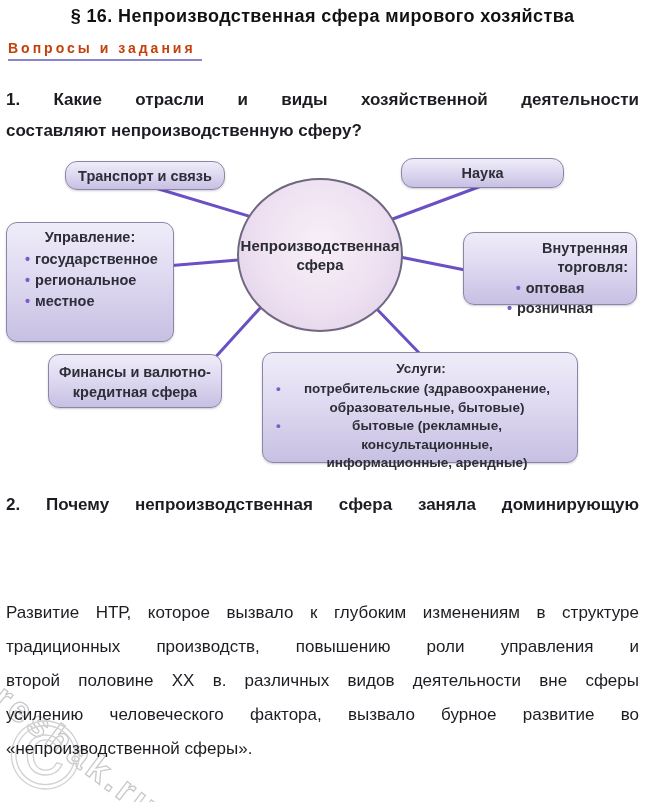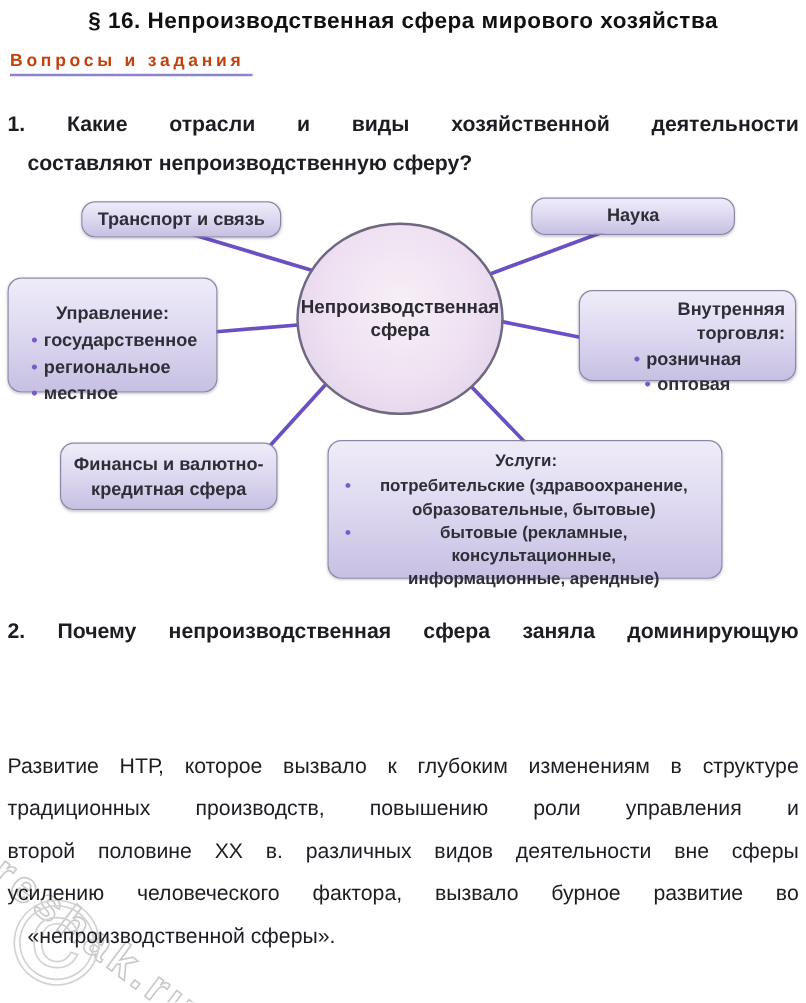--- a/index.html
+++ b/index.html
@@ -30,36 +30,36 @@
     font-size: 14px; font-weight: bold; letter-spacing: 3px;
     color: #c2410c; padding: 0 6px 3px 0;
     border-bottom: 2px solid #8a85cc;
   }
   .qblock, .answer { position: absolute; left: 6px; right: 6px; }
   .qblock { font-weight: bold; font-size: 17px; }
   .q1 { top: 84px;  line-height: 31px; }
   .q2 { top: 487px; line-height: 36px; }
   .answer { top: 596px; line-height: 34px; font-size: 17px; }
   .jline { text-align: justify; text-align-last: justify; white-space: normal; }
-  .lline { text-align: left; margin-left: 16px; }
+  .lline { text-align: left; }
   
   .diagram { position: absolute; left: 0; top: 156px; width: 645px; height: 325px; }
   .links { position: absolute; left: 0; top: 0; z-index: 1; }
   .dbox {
     position: absolute; z-index: 2; box-sizing: border-box;
     border: 1.5px solid #8c86a6; border-radius: 11px;
     background: linear-gradient(180deg, #efecf9 0%, #dfdaf1 45%, #c7c0e3 100%);
     box-shadow: 0 1px 2px rgba(60,50,90,0.25);
     color: #2e2e38; font-weight: 600; font-size: 14.5px;
   }
   .dbox .bxtitle { display: block; text-align: center; }
-  .centered-line { display: flex; align-items: center; justify-content: center; text-align: left; }
+  .centered-line { display: flex; align-items: center; justify-content: center; text-align: left; border-radius: 12px; }
   .b-transport { left: 65px;  top: 5px;   width: 160px; height: 29px; }
-  .b-science   { left: 425px; top: 2px;   width: 163px; height: 30px; }
-  .b-mgmt      { left: 6px;   top: 66px;  width: 168px; height: 92px; padding: 18px 8px; }
+  .b-science   { left: 401px; top: 2px;   width: 163px; height: 30px; }
+  .b-mgmt      { left: 6px;   top: 66px;  width: 168px; height: 120px; padding: 4px 8px; }
   .b-trade     { left: 463px; top: 76px;  width: 174px; height: 73px; padding: 6px 8px; }
   .b-finance   { left: 48px;  top: 198px; width: 174px; height: 54px; padding: 7px 6px; text-align: center; }
   .b-services  { left: 262px; top: 196px; width: 316px; height: 111px; padding: 7px 10px 6px 12px; font-size: 13.5px; }
   .b-mgmt ul, .b-trade ul, .b-services ul { margin: 2px 0 0; padding: 0; list-style: none; }
   .b-mgmt li { padding-left: 10px; line-height: 21px; }
   .b-trade li { text-align: center; line-height: 19.5px; }
   .b-mgmt li::before, .b-trade li::before { content: "\2022"; color: #7a5bc8; margin-right: 5px; }
   .b-mgmt .bxtitle { line-height: 20px; }
   .b-trade .bxtitle { text-align: right; padding-left: 4px; line-height: 19px; }
   .b-finance span { display: block; line-height: 20px; }
@@ -126,22 +126,22 @@
       </div>
 
       <div class="ellipse">
         <span>Непроизводственная</span>
         <span>сфера</span>
       </div>
 
       <div class="dbox b-trade">
         <span class="bxtitle">Внутренняя торговля:</span>
         <ul>
+          <li>оптовая</li>
           <li>розничная</li>
-          <li>оптовая</li>
         </ul>
       </div>
 
       <div class="dbox b-finance">
         <span>Финансы и валютно-</span>
         <span>кредитная сфера</span>
       </div>
 
       <div class="dbox b-services">
         <span class="bxtitle">Услуги:</span>

